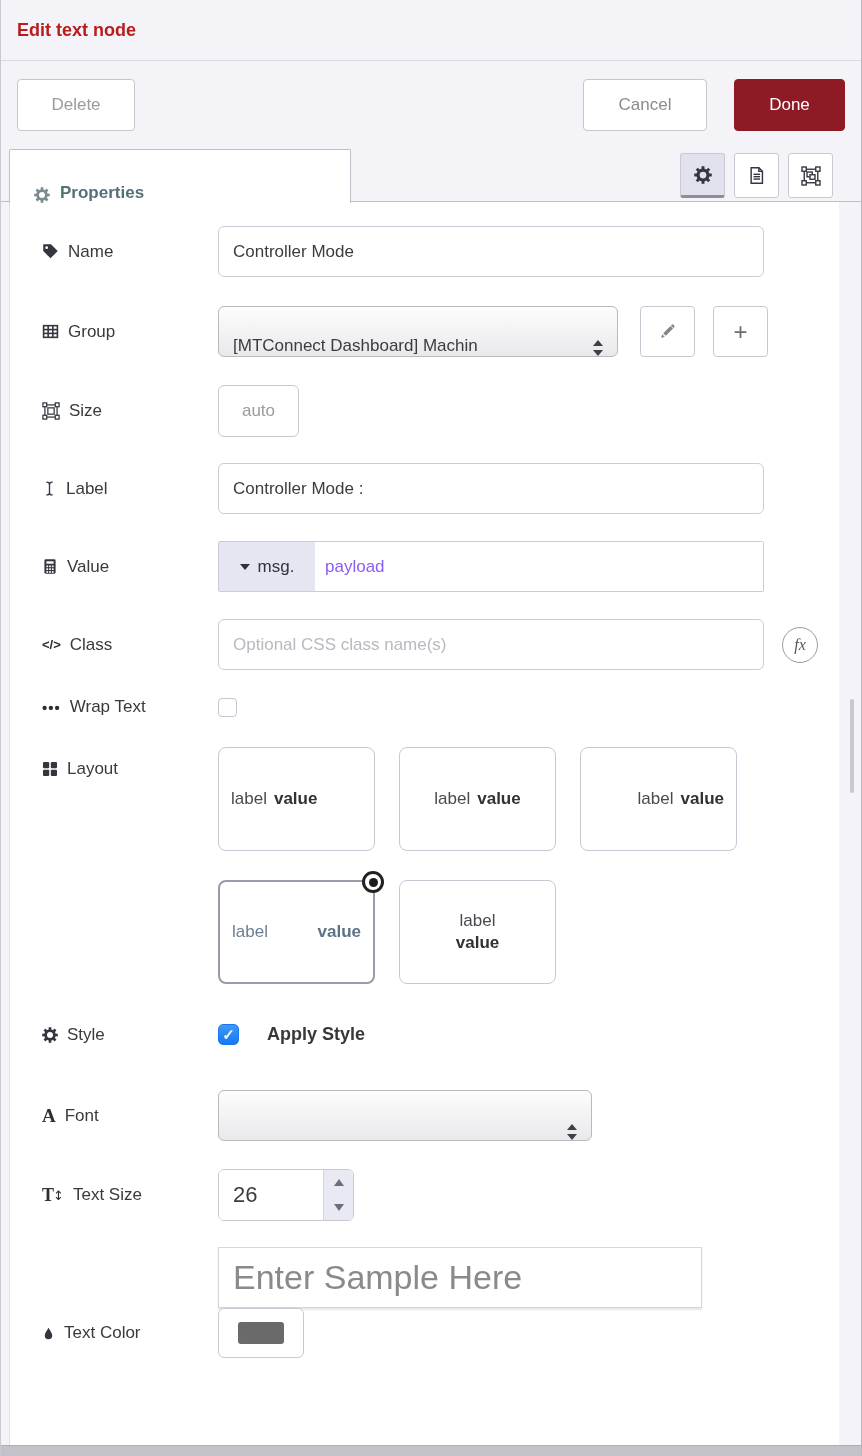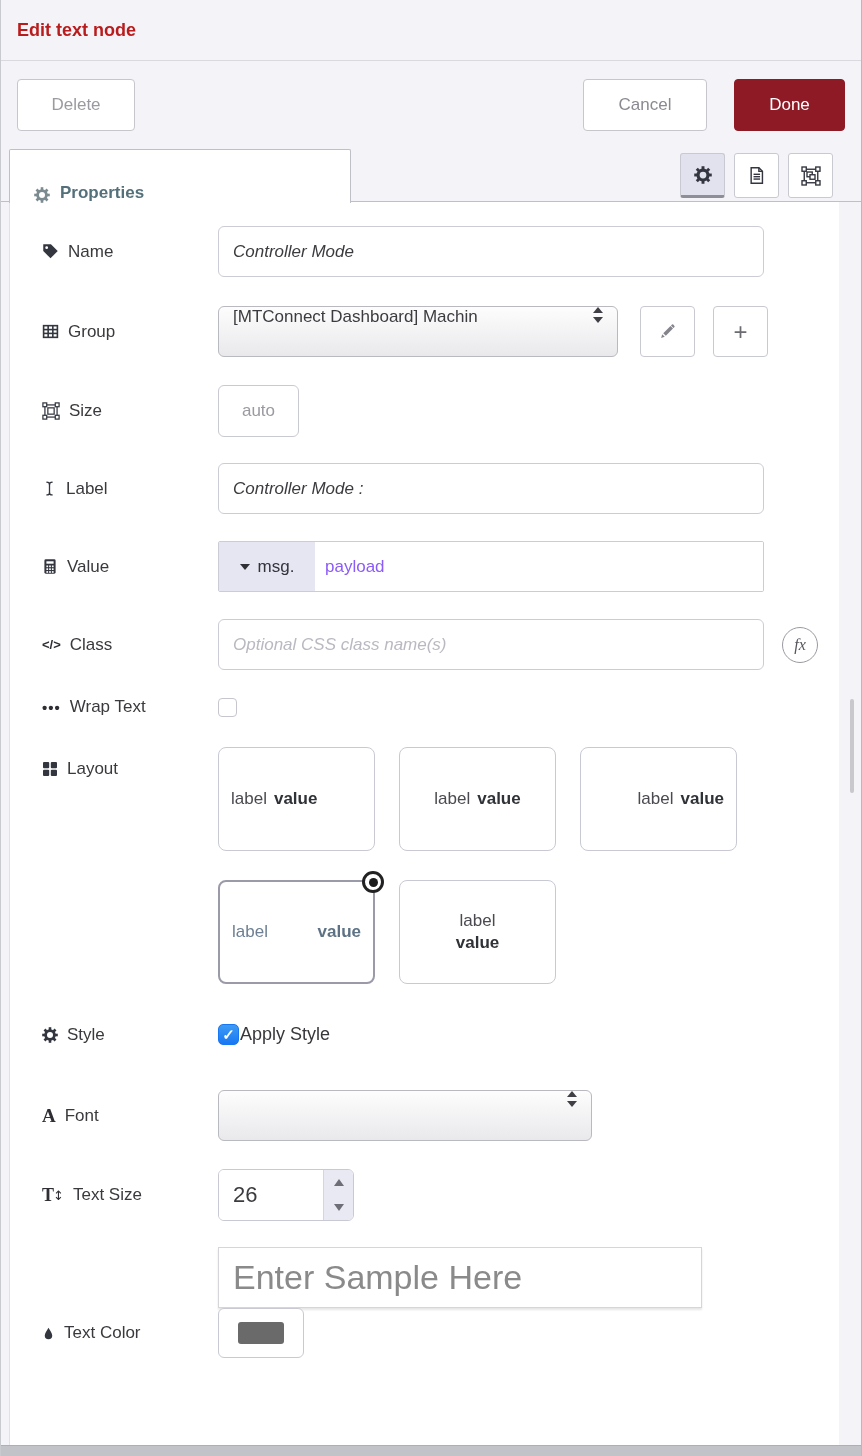--- a/index.html
+++ b/index.html
@@ -50,30 +50,30 @@
   .frow { display:flex; align-items:center; }
   .frow.top { align-items:flex-start; }
   .flabel { width:176px; display:flex; align-items:center; gap:9px; font-size:17px; color:#3a3a3e; flex-shrink:0; }
   .frow.top .flabel { margin-top:12px; }
   .i { display:inline-flex; align-items:center; justify-content:center; color:#33363f; }
   .i svg { display:block; }
 
   .txt-input { height:51px; border:1px solid #ccccd6; border-radius:6px; font-family:"Liberation Sans",sans-serif;
     font-size:17px; color:#3c3c40; padding:0 14px; outline:none; background:#fff; }
   .txt-input::placeholder { color:#b9b9c1; }
-  .w-main { width:546px;font-style:italic; }
+  .w-main { width:546px; }
 
   .mb29{margin-bottom:29px;} .mb28{margin-bottom:28px;} .mb27{margin-bottom:27px;} .mb26{margin-bottom:26px;}
   .mb30{margin-bottom:30px;} .mb40{margin-bottom:40px;} .mb45{margin-bottom:45px;} .mb25{margin-bottom:25px;}
 
   
   .select {
     height:51px; border:1px solid #b9b9c0; border-radius:6px;
     background:linear-gradient(#fdfdfd,#e9e9ec);
-    display:flex; align-items:flex-start; padding:0 14px; font-size:17px; color:#3c3c40; cursor:pointer;
+    display:flex; align-items:flex-end; padding:0 14px; font-size:17px; color:#3c3c40; cursor:pointer;
   }
   .select .sel-text { flex:1; white-space:nowrap; overflow:hidden; }
   .updown { display:flex; flex-direction:column; gap:4px; align-items:center; margin-left:8px; }
   .tri-up { width:0; height:0; border-left:5px solid transparent; border-right:5px solid transparent; border-bottom:6px solid #3f3f45; }
   .tri-dn { width:0; height:0; border-left:5px solid transparent; border-right:5px solid transparent; border-top:6px solid #3f3f45; }
 
   .sq-btn { width:55px; height:51px; background:#fff; border:1px solid #c9c9d1; border-radius:4px;
     display:flex; align-items:center; justify-content:center; color:#77777e; cursor:pointer; }
   .plus-glyph { font-size:24px; color:#6b6b72; line-height:1; }
 
@@ -89,21 +89,21 @@
 
   .fx-btn { width:36px; height:36px; border:1px solid #9a9aa2; border-radius:50%; background:#fff; margin-left:18px;
     display:flex; align-items:center; justify-content:center; cursor:pointer;
     font-family:"Liberation Serif",serif; font-style:italic; font-size:16px; color:#55555c; }
 
   
   .chk { width:19px; height:19px; border:1px solid #c6c6ce; border-radius:4px; background:#fff; cursor:pointer; }
   .chk-checked { width:21px; height:21px; border-radius:5px; background:linear-gradient(#3d9bf5,#1877f2); border:1px solid #1877f2;
     display:flex; align-items:center; justify-content:center; cursor:pointer; }
   .chk-checked::after { content:'✓'; color:#fff; font-size:15px; font-weight:bold; line-height:1; }
-  .chk-label { margin-left:1px; font-size:18px; color:#38383c; }
+  .chk-label { margin-left:28px; font-size:18px; color:#38383c;font-weight:bold; }
 
   
   .layout-grid { display:flex; flex-direction:column; gap:29px; }
   .layout-row { display:flex; gap:24px; }
   .lay-box { width:157px; height:104px; border:1px solid #c9c9d4; border-radius:8px; background:#fff;
     display:flex; align-items:center; padding:0 12px; gap:7px; font-size:17px; cursor:pointer; position:relative; }
   .lay-box .lab { color:#4a4a50; }
   .lay-box .val { color:#2f3237; font-weight:bold; }
   .lay-left { justify-content:flex-start; }
   .lay-center { justify-content:center; }

